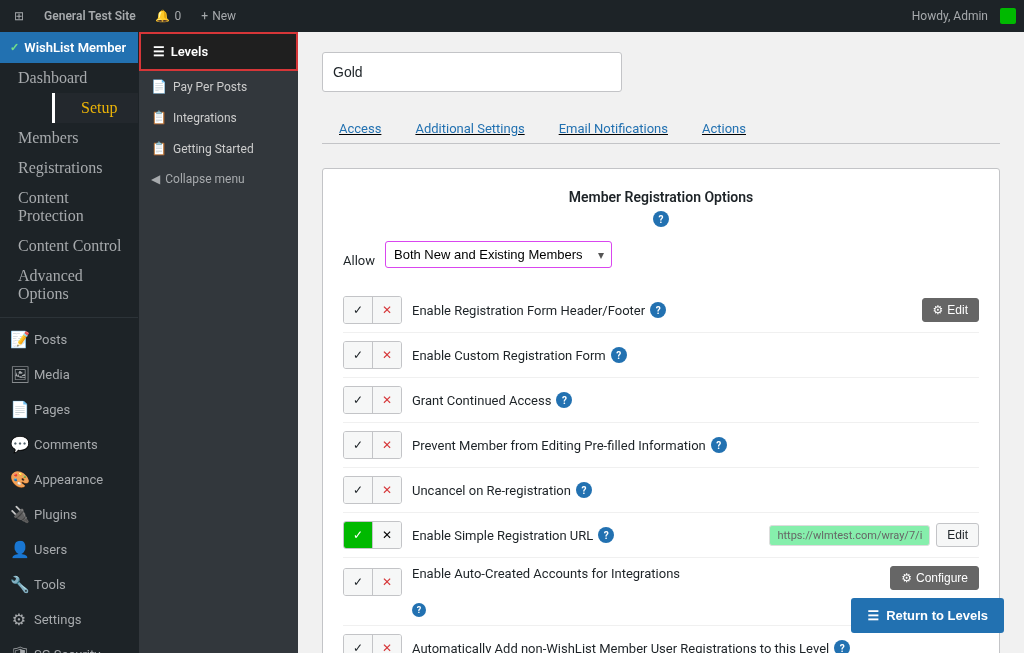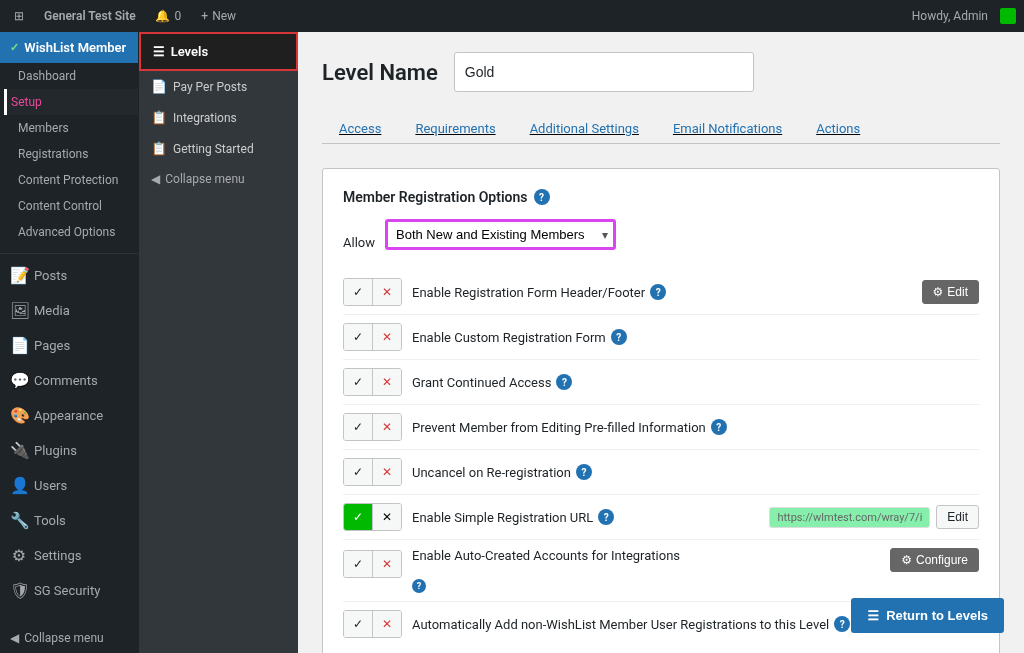--- a/index.html
+++ b/index.html
@@ -58,28 +58,30 @@
       cursor: pointer;
     }
     .wishlist-header .checkmark { color: #72e089; font-size: 11px; }
     .sidebar-sub { padding-left: 4px; }
     .sidebar-sub-item {
       display: flex;
       align-items: center;
       gap: 5px;
       padding: 6px 10px 6px 14px;
       cursor: pointer;
-      font-size: 12px;
+      font-size: 16px;
       color: #a7aaad;
+      font-family: Liberation Serif, serif;
     }
     .sidebar-sub-item.active-setup {
       background: #23282d;
-      color: #ec4899;
+      color: #eab308;
       border-left: 3px solid #fff;
-      padding-left: 4px;
+      padding-left: 26px;
+      margin-left: 48px;
     }
     .collapse-menu {
       display: flex;
       align-items: center;
       gap: 5px;
       padding: 8px 10px;
       font-size: 12px;
       color: #a7aaad;
       cursor: pointer;
       margin-top: auto;
@@ -195,20 +197,21 @@
 
     
     .section-title {
       font-size: 14px;
       font-weight: 600;
       color: #1d2327;
       margin-bottom: 14px;
       display: flex;
       align-items: center;
       gap: 6px;
+      flex-direction: column;
     }
     .help-icon {
       display: inline-flex;
       align-items: center;
       justify-content: center;
       width: 16px;
       height: 16px;
       background: #2271b1;
       color: #fff;
       border-radius: 50%;
@@ -221,21 +224,21 @@
     
     .allow-row {
       display: flex;
       align-items: flex-end;
       gap: 10px;
       margin-bottom: 20px;
     }
     .allow-label { font-size: 13px; color: #1d2327; }
     .allow-select {
       padding: 5px 28px 5px 8px;
-      border: 3px solid #d946ef;
+      border: 1px solid #d946ef;
       border-radius: 3px;
       font-size: 13px;
       background: #fff;
       cursor: pointer;
       appearance: none;
       min-width: 220px;
     }
     .select-wrapper { position: relative; display: inline-block; }
     .select-wrapper::after {
       content: '▾';
@@ -317,21 +320,21 @@
     }
 
     
     .option-row-multiline {
       display: flex;
       align-items: flex-start;
       gap: 10px;
       padding: 8px 0;
       border-bottom: 1px solid #f0f0f0;
     }
-    .option-label-block { flex: 1; display: flex; flex-direction: column; gap: 16px; }
+    .option-label-block { flex: 1; display: flex; flex-direction: column; gap: 22px; }
 
     
     .return-btn {
       position: fixed;
       bottom: 20px;
       right: 20px;
       background: #2271b1;
       color: #fff;
       border: none;
       border-radius: 3px;
@@ -440,27 +443,25 @@
     </div>
     <div class="sec-sidebar-collapse">
       <span>◀</span>
       Collapse menu
     </div>
   </div>
 
   <div id="main-content">
 
     <div class="level-name-row">
-      <span class="level-name-label">Level Name</span>
       <input type="text" class="level-name-input" value="Gold" style="">
     </div>
 
     <div class="tabs-row">
       <div class="tab">Access</div>
-      <div class="tab">Requirements</div>
       <div class="tab">Additional Settings</div>
       <div class="tab">Email Notifications</div>
       <div class="tab">Actions</div>
     </div>
 
     <div class="content-card">
 
       <div class="section-title">
         <span>Member Registration Options</span>
         <span class="help-icon">?</span>

